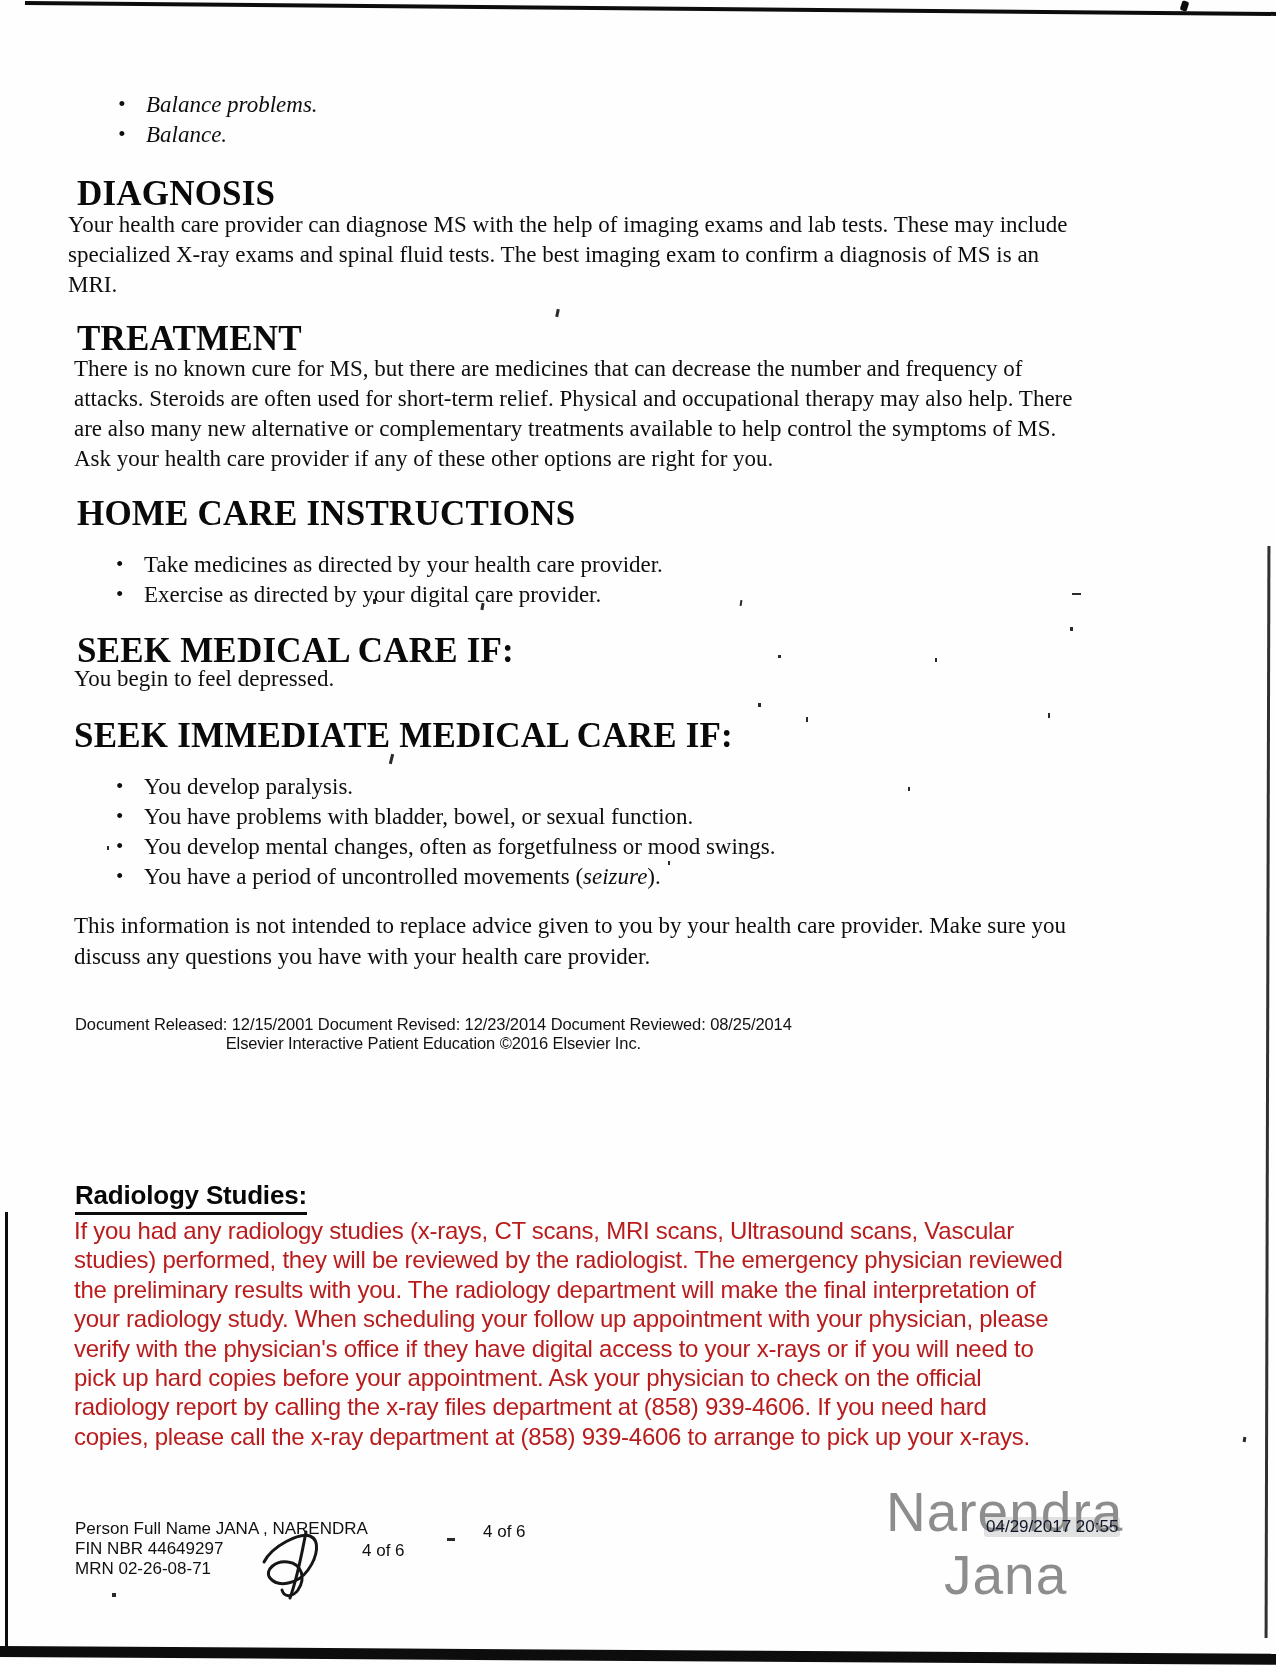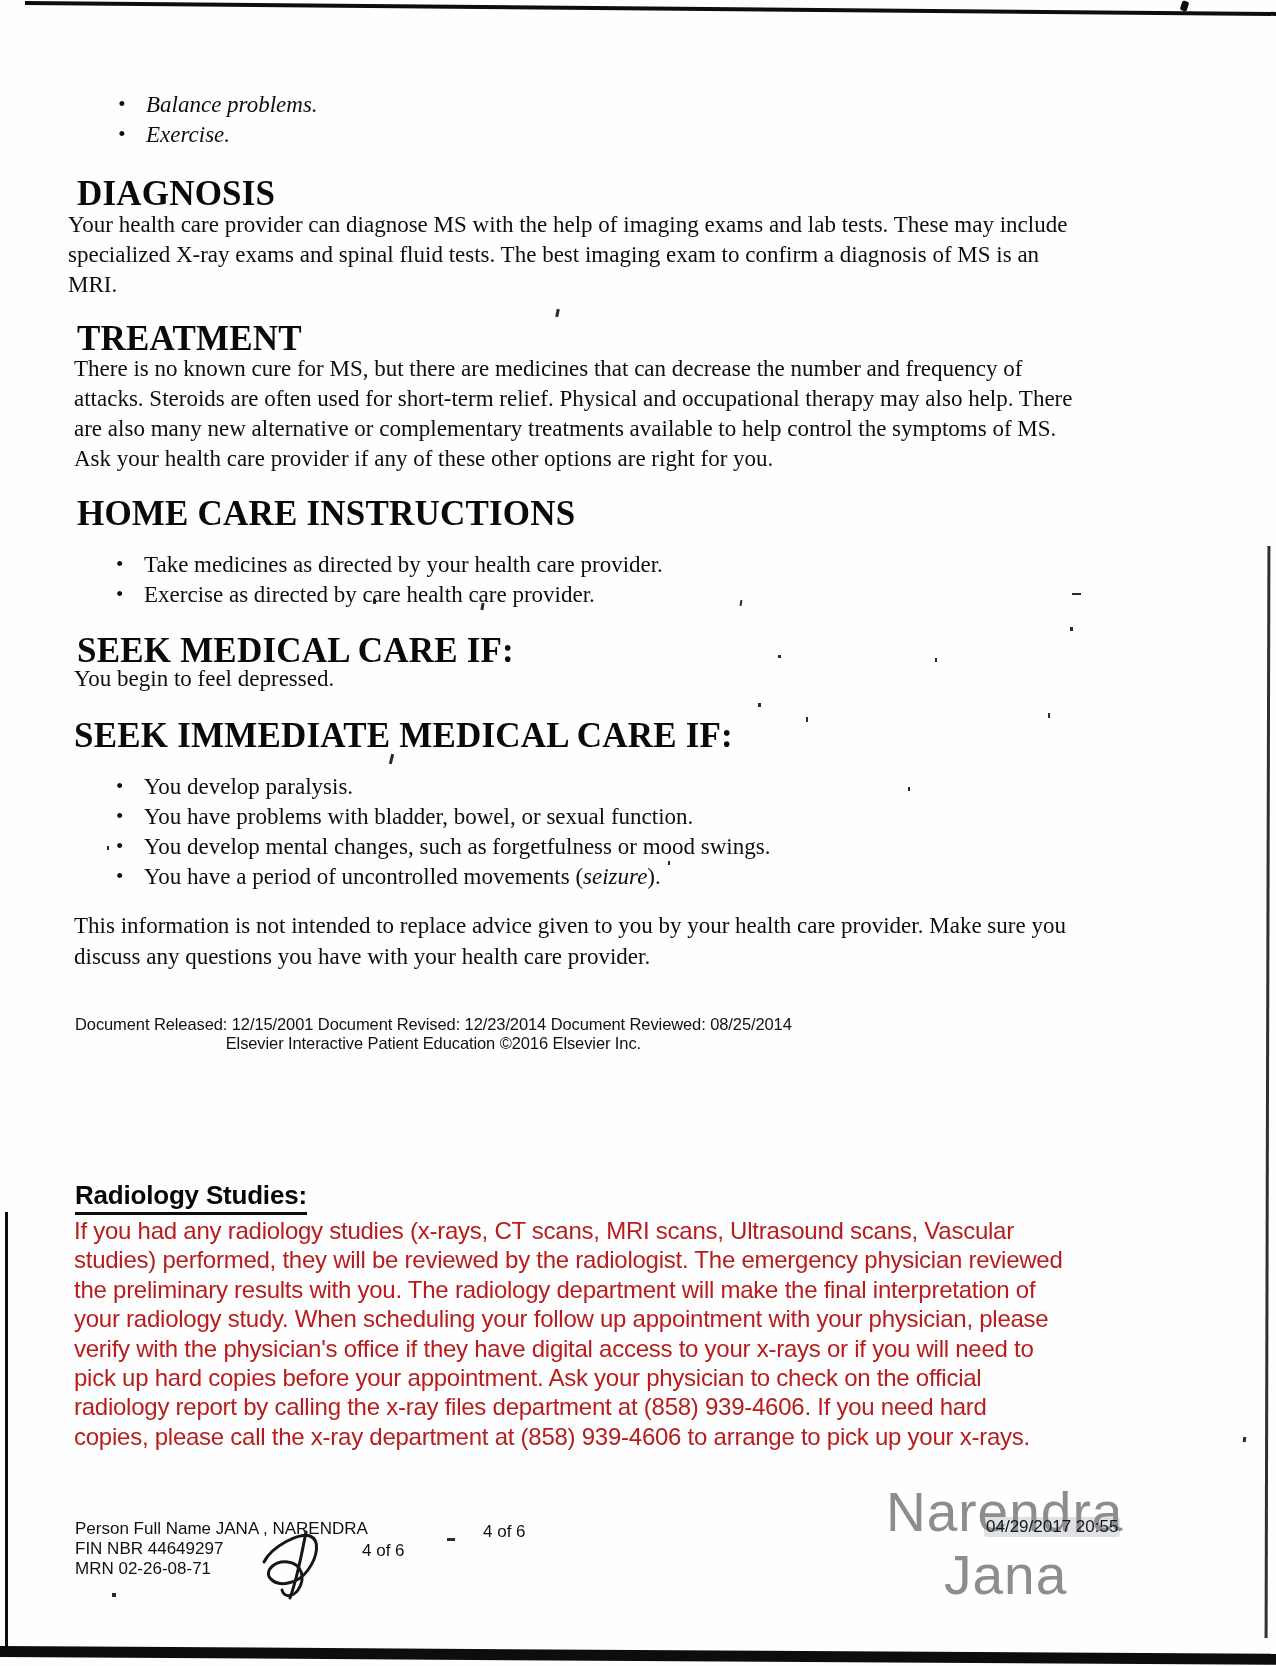--- a/index.html
+++ b/index.html
@@ -55,43 +55,43 @@
   <div class="speck" style="left:390px;top:754px;width:3px;height:10px;transform:rotate(14deg);"></div>
   <div class="speck" style="left:908px;top:787px;width:2px;height:4px;"></div>
   <div class="speck" style="left:107px;top:846px;width:2px;height:4px;"></div>
   <div class="speck" style="left:668px;top:861px;width:2px;height:4px;"></div>
   <div class="speck" style="left:1243px;top:1437px;width:3px;height:5px;transform:rotate(8deg);"></div>
   <div class="speck" style="left:447px;top:1538px;width:8px;height:3px;"></div>
   <div class="speck" style="left:112px;top:1593px;width:4px;height:4px;"></div>
 
   <ul class="abs blist" style="left:117px; top:90px;font-style:italic;">
     <li>Balance problems.</li>
-    <li>Exercise.</li>
+    <li>Balance.</li>
   </ul>
 
   <div class="abs h1" style="left:77px; top:174px;">DIAGNOSIS</div>
   <div class="abs bodyp" style="left:68px; top:210px; width:1008px;">Your health care provider can diagnose MS with the help of imaging exams and lab tests. These may include specialized X-ray exams and spinal fluid tests. The best imaging exam to confirm a diagnosis of MS is an MRI.</div>
 
   <div class="abs h1" style="left:77px; top:319px;">TREATMENT</div>
   <div class="abs bodyp" style="left:74px; top:354px; width:1008px;">There is no known cure for MS, but there are medicines that can decrease the number and frequency of attacks. Steroids are often used for short-term relief. Physical and occupational therapy may also help. There are also many new alternative or complementary treatments available to help control the symptoms of MS. Ask your health care provider if any of these other options are right for you.</div>
 
   <div class="abs h1" style="left:77px; top:494px;">HOME CARE INSTRUCTIONS</div>
   <ul class="abs blist" style="left:115px; top:550px;">
     <li>Take medicines as directed by your health care provider.</li>
-    <li>Exercise as directed by care health care provider.</li>
+    <li>Exercise as directed by your digital care provider.</li>
   </ul>
 
   <div class="abs h1" style="left:77px; top:631px;">SEEK MEDICAL CARE IF:</div>
   <div class="abs bodyp" style="left:74px; top:664px; width:1008px;">You begin to feel depressed.</div>
 
   <div class="abs h1" style="left:74px; top:716px;">SEEK IMMEDIATE MEDICAL CARE IF:</div>
   <ul class="abs blist" style="left:115px; top:772px;">
     <li>You develop paralysis.</li>
     <li>You have problems with bladder, bowel, or sexual function.</li>
-    <li>You develop mental changes, such as forgetfulness or mood swings.</li>
+    <li>You develop mental changes, often as forgetfulness or mood swings.</li>
     <li><span>You have a period of uncontrolled movements (</span><span class="ital">seizure</span><span>).</span></li>
   </ul>
 
   <div class="abs bodyp" style="left:74px; top:910px; width:1010px; line-height:31px;">This information is not intended to replace advice given to you by your health care provider. Make sure you discuss any questions you have with your health care provider.</div>
 
   <div class="abs sans meta" style="left:75px; top:1015px;text-align:center;">
     <div>Document Released: 12/15/2001 Document Revised: 12/23/2014 Document Reviewed: 08/25/2014</div>
     <div>Elsevier Interactive Patient Education ©2016 Elsevier Inc.</div>
   </div>
 

